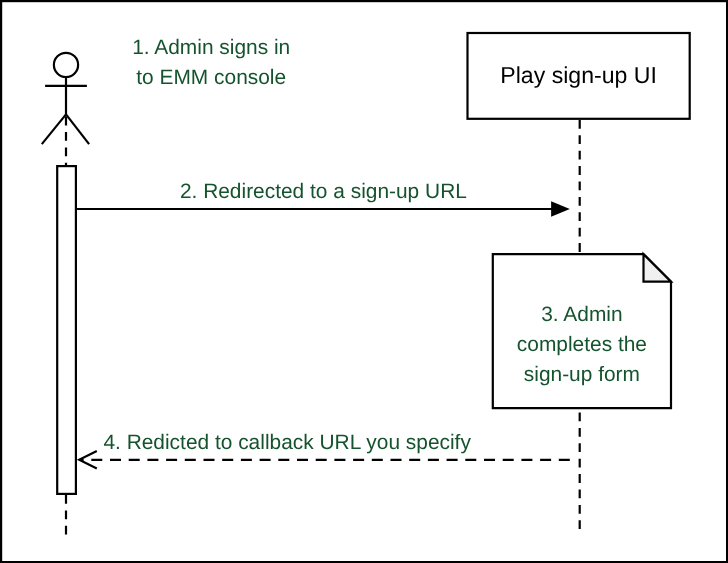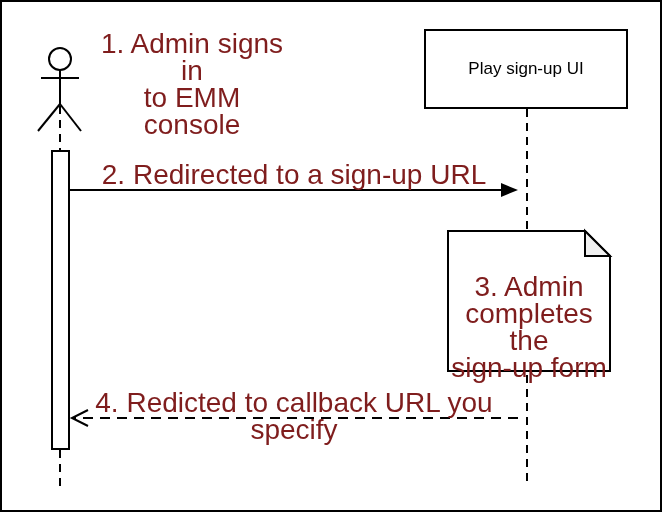--- a/index.html
+++ b/index.html
@@ -19,51 +19,51 @@
     border: 2px solid #000000;
     pointer-events: none;
   }
   .shapes {
     position: absolute;
     left: 0; top: 0;
     width: 662px; height: 512px;
   }
   .label {
     position: absolute;
-    font-size: 28px;
+    font-size: 19px;
     line-height: 27px;
     white-space: pre-line;
-    color: #7f1d1d;
+    color: #14532d;
   }
   .actor-label {
     left: 92px; top: 30px; width: 200px;
     text-align: center;
   }
   .msg2-label {
     left: 94px; top: 161px; width: 400px;
     text-align: center;
   }
   .msg4-label {
     left: 94px; top: 389px; width: 400px;
-    text-align: center;
+    text-align: left;
   }
   .note-label {
     left: 448px; top: 273px; width: 162px;
     text-align: center;
   }
   .participant-box {
     position: absolute;
     left: 424px; top: 29px;
     width: 204px; height: 80px;
     background: #ffffff;
     border: 2px solid #000000;
     display: flex;
     align-items: center;
     justify-content: center;
-    font-size: 17px;
+    font-size: 21px;
   }
 </style>
 </head>
 <body>
 
 <div class="canvas">
 
   <svg class="shapes" viewBox="0 0 662 512" xmlns="http://www.w3.org/2000/svg">
 
     <line x1="60" y1="106" x2="60" y2="150" stroke="#000000" stroke-width="2" stroke-dasharray="8 6"></line>

